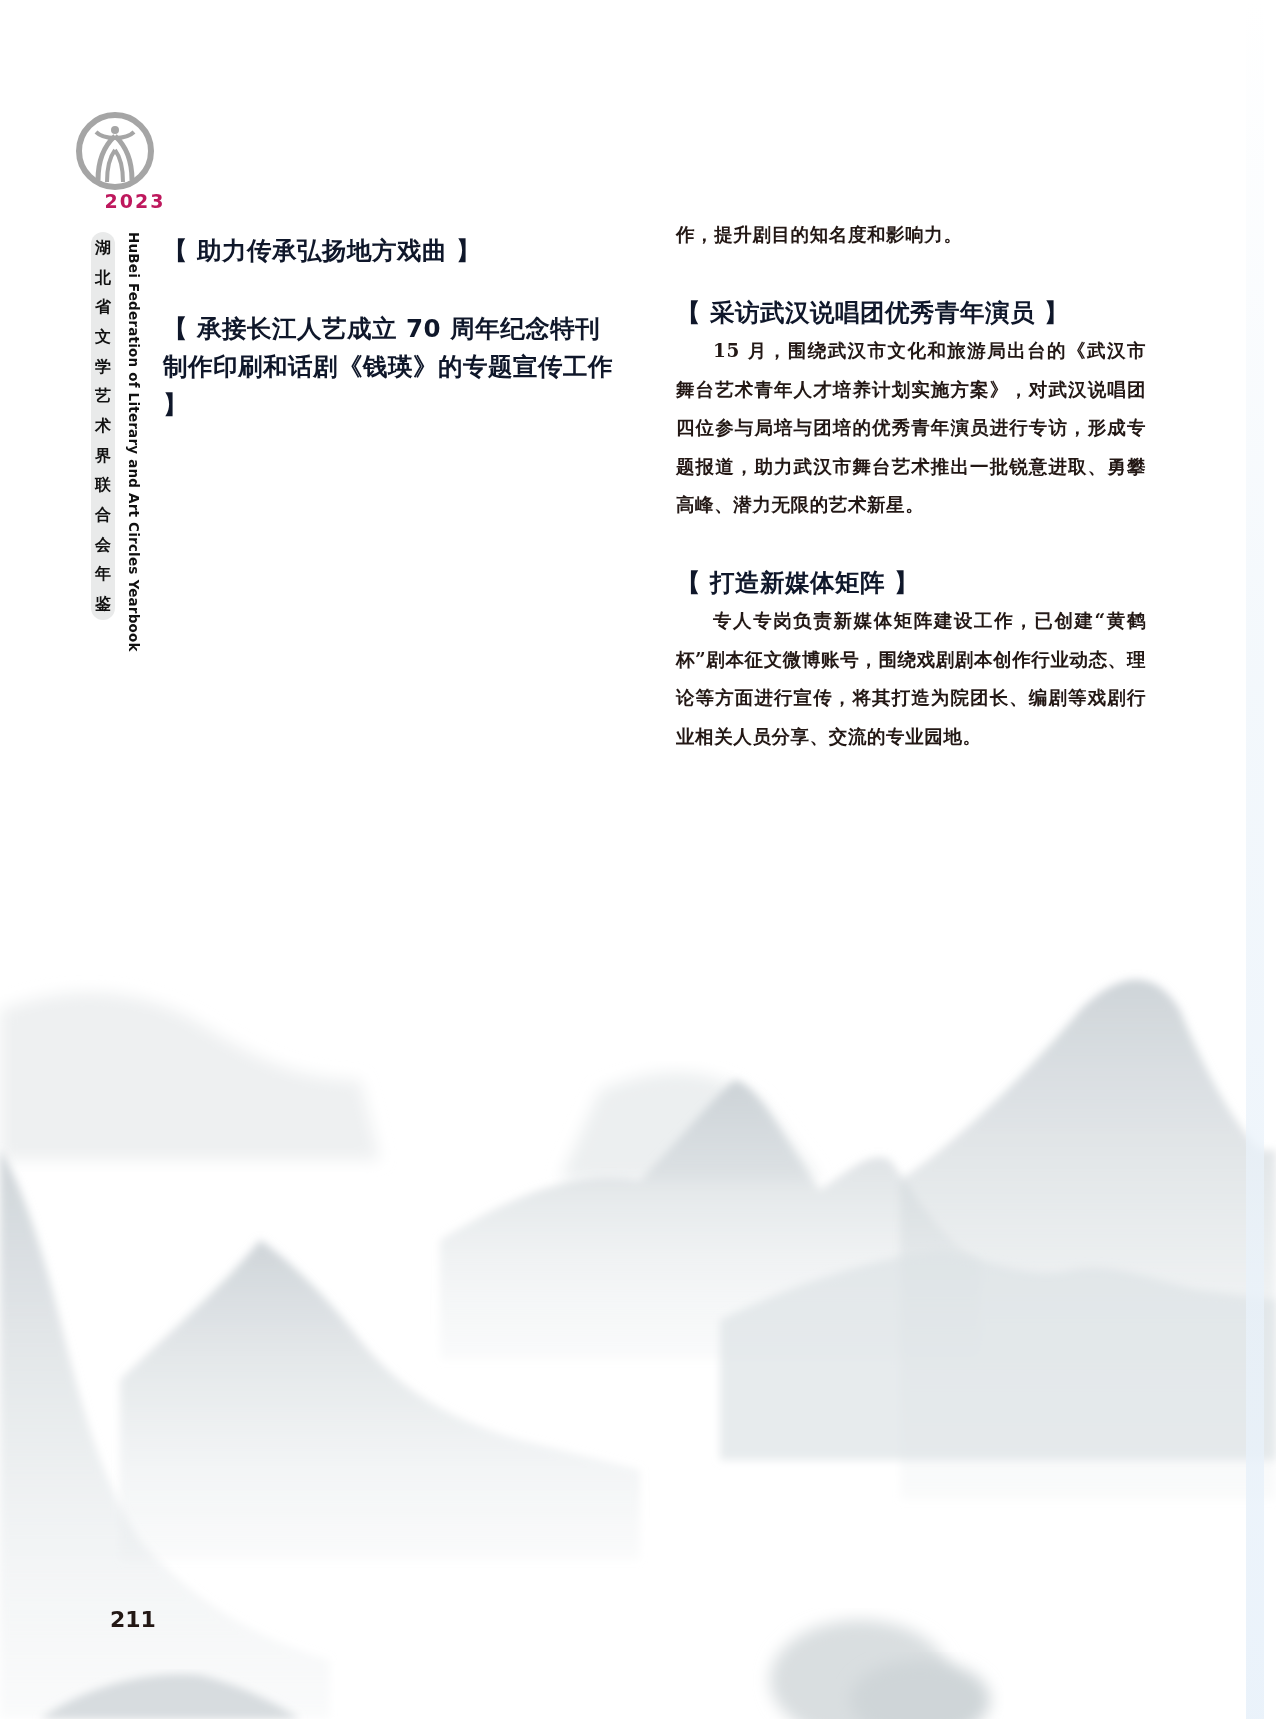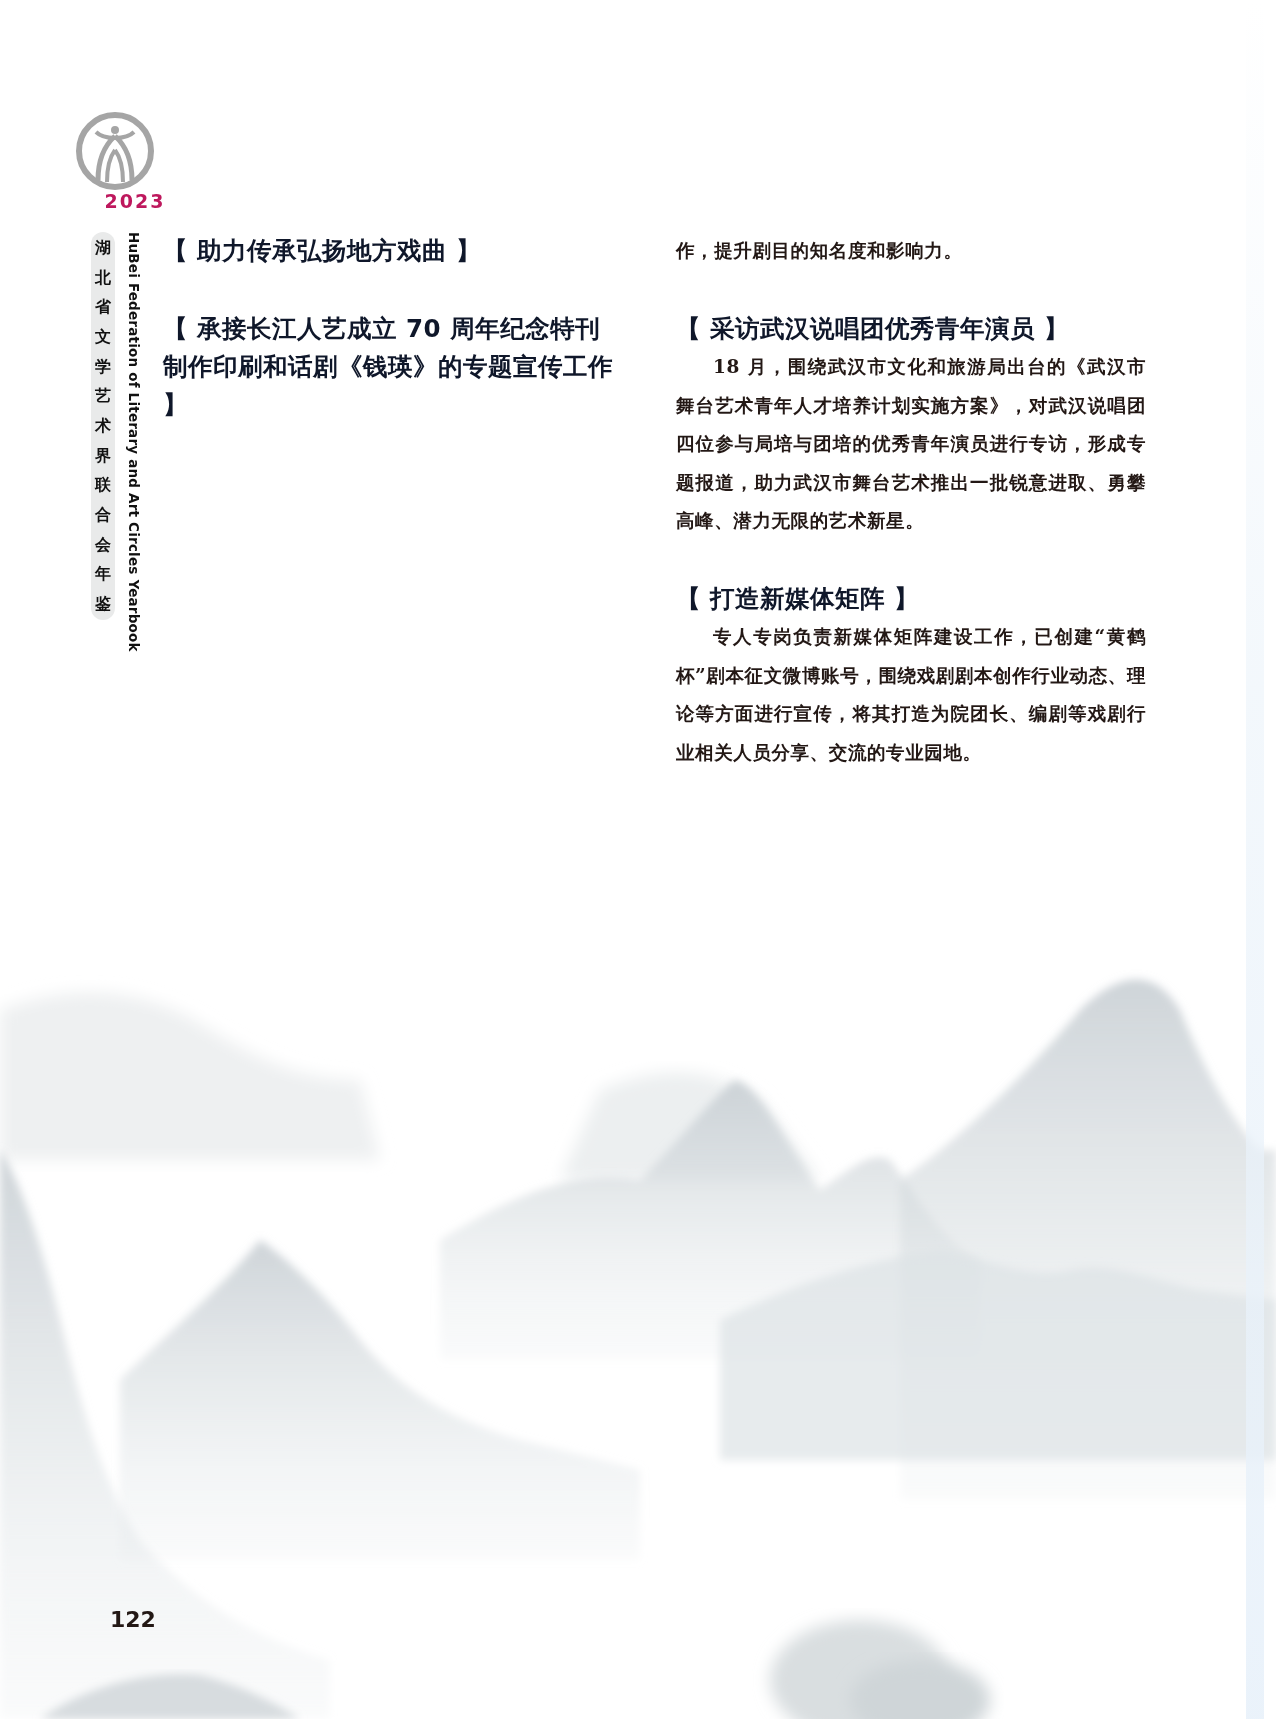--- a/index.html
+++ b/index.html
@@ -30,21 +30,21 @@
   .side-cn span {
     font-family: "DejaVu Sans", sans-serif; font-weight: bold; font-size: 16px; line-height: 16px; color: #111;
   }
   .side-en {
     position: absolute; left: 122px; top: 232px; width: 20px; height: 388px; z-index: 2;
     writing-mode: vertical-rl; font-family: "DejaVu Sans", sans-serif; font-weight: bold;
     font-size: 13.5px; letter-spacing: 0.2px; color: #111; white-space: nowrap;
   }
   .col { position: absolute; z-index: 2; }
   .col-left { left: 163px; top: 232px; width: 470px; }
-  .col-right { left: 676px; top: 232px; width: 470px; }
+  .col-right { left: 676px; top: 216px; width: 470px; }
   .heading {
     font-family: "DejaVu Sans", sans-serif; font-weight: bold; font-size: 24.5px;
     line-height: 38px; margin: 0; color: #0f172a; letter-spacing: 0.5px;
   }
   .para {
     font-family: "DejaVu Serif", "Liberation Serif", serif; font-weight: bold; font-size: 18.5px;
     line-height: 38.4px; margin: 0; text-align: justify; text-indent: 2em; color: #231815;
     letter-spacing: 0.6px;
   }
   .para.noindent { text-indent: 0; }
@@ -122,19 +122,19 @@
   <h2 class="heading">【 助力传承弘扬地方戏曲 】</h2>
   <div class="gap-lg"></div>
   <h2 class="heading">【 承接长江人艺成立 70 周年纪念特刊</h2>
   <h2 class="heading">制作印刷和话剧《钱瑛》的专题宣传工作 】</h2>
 </div>
 
 <div class="col col-right">
   <p class="para noindent">作，提升剧目的知名度和影响力。</p>
   <div class="gap-lg"></div>
   <h2 class="heading">【 采访武汉说唱团优秀青年演员 】</h2>
-  <p class="para">18 月，围绕武汉市文化和旅游局出台的《武汉市舞台艺术青年人才培养计划实施方案》，对武汉说唱团四位参与局培与团培的优秀青年演员进行专访，形成专题报道，助力武汉市舞台艺术推出一批锐意进取、勇攀高峰、潜力无限的艺术新星。</p>
+  <p class="para">15 月，围绕武汉市文化和旅游局出台的《武汉市舞台艺术青年人才培养计划实施方案》，对武汉说唱团四位参与局培与团培的优秀青年演员进行专访，形成专题报道，助力武汉市舞台艺术推出一批锐意进取、勇攀高峰、潜力无限的艺术新星。</p>
   <div class="gap-lg"></div>
   <h2 class="heading">【 打造新媒体矩阵 】</h2>
   <p class="para">专人专岗负责新媒体矩阵建设工作，已创建“黄鹤杯”剧本征文微博账号，围绕戏剧剧本创作行业动态、理论等方面进行宣传，将其打造为院团长、编剧等戏剧行业相关人员分享、交流的专业园地。</p>
 </div>
 
-<div class="page-num">122</div>
+<div class="page-num">211</div>
 
 </body></html>

